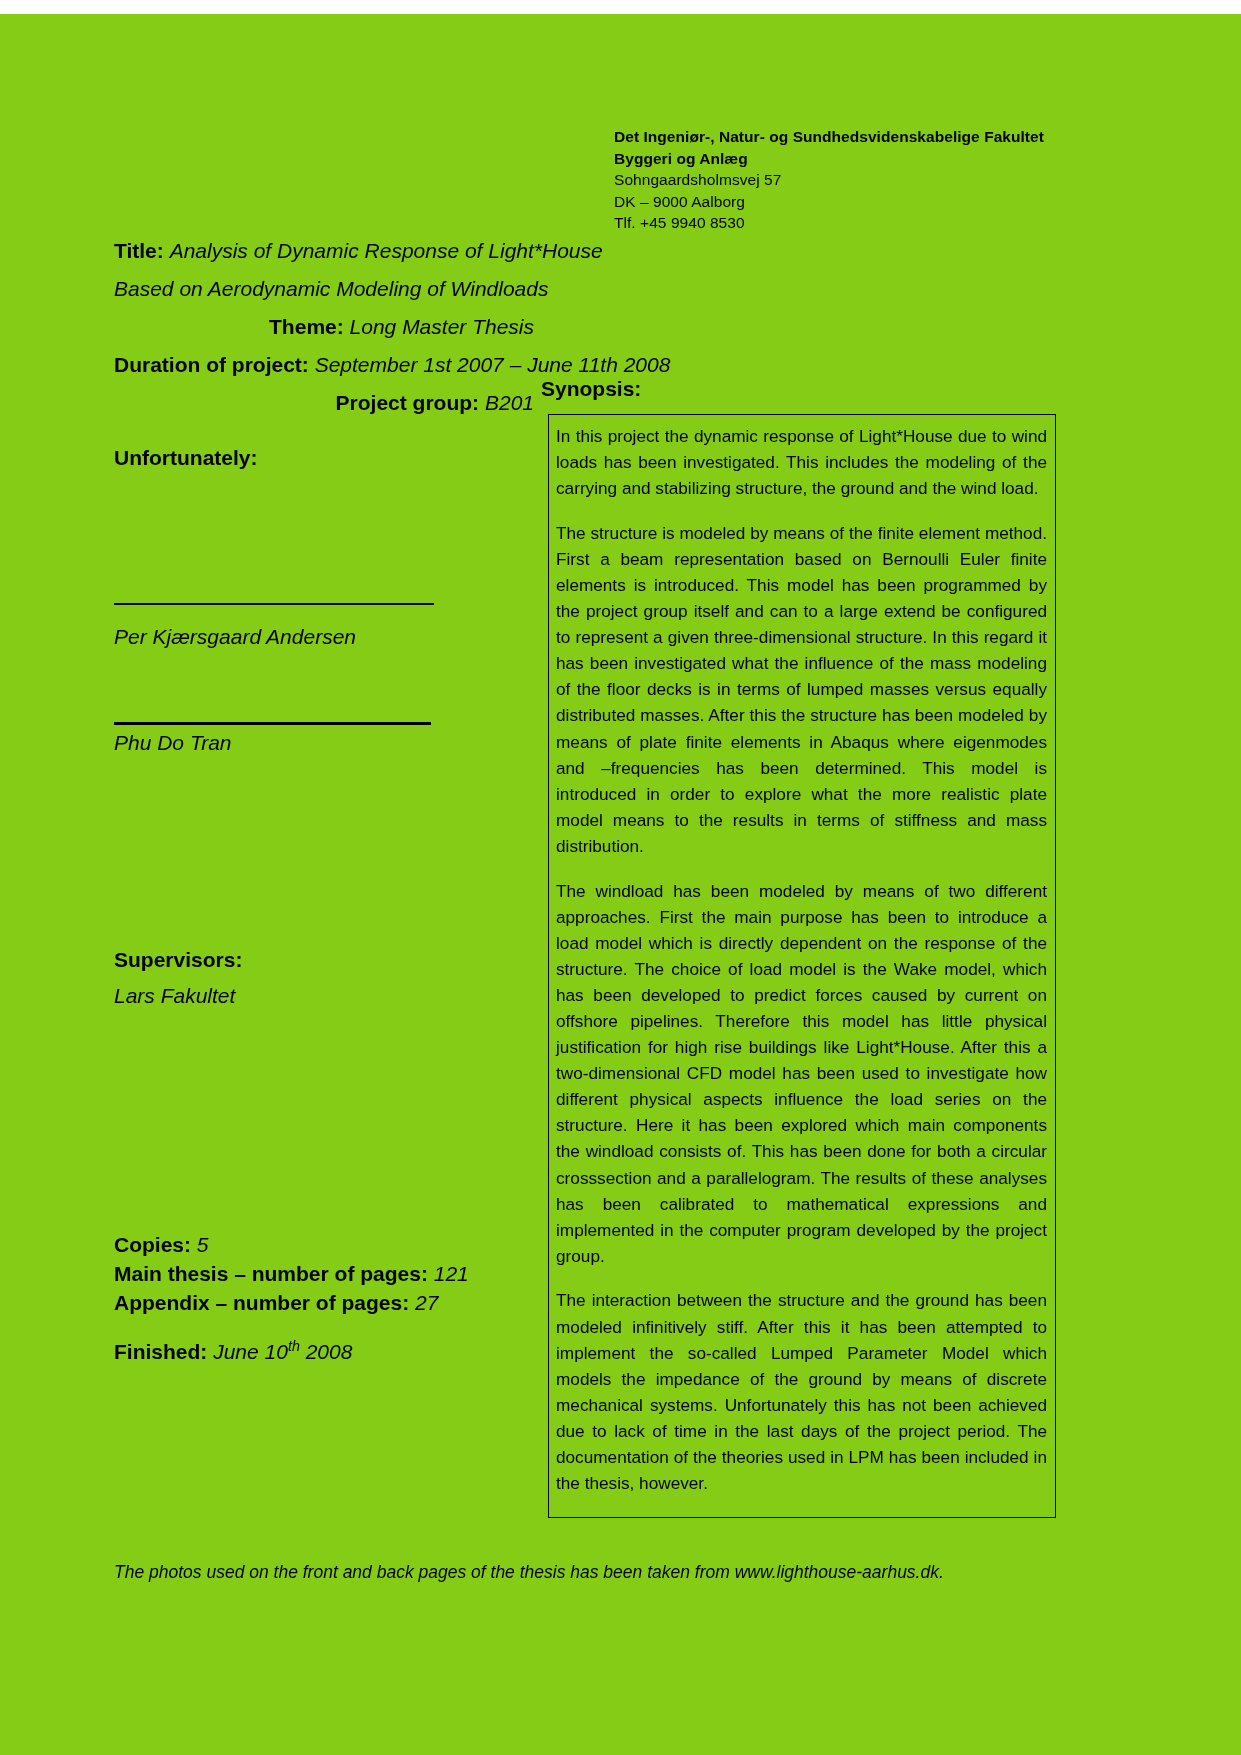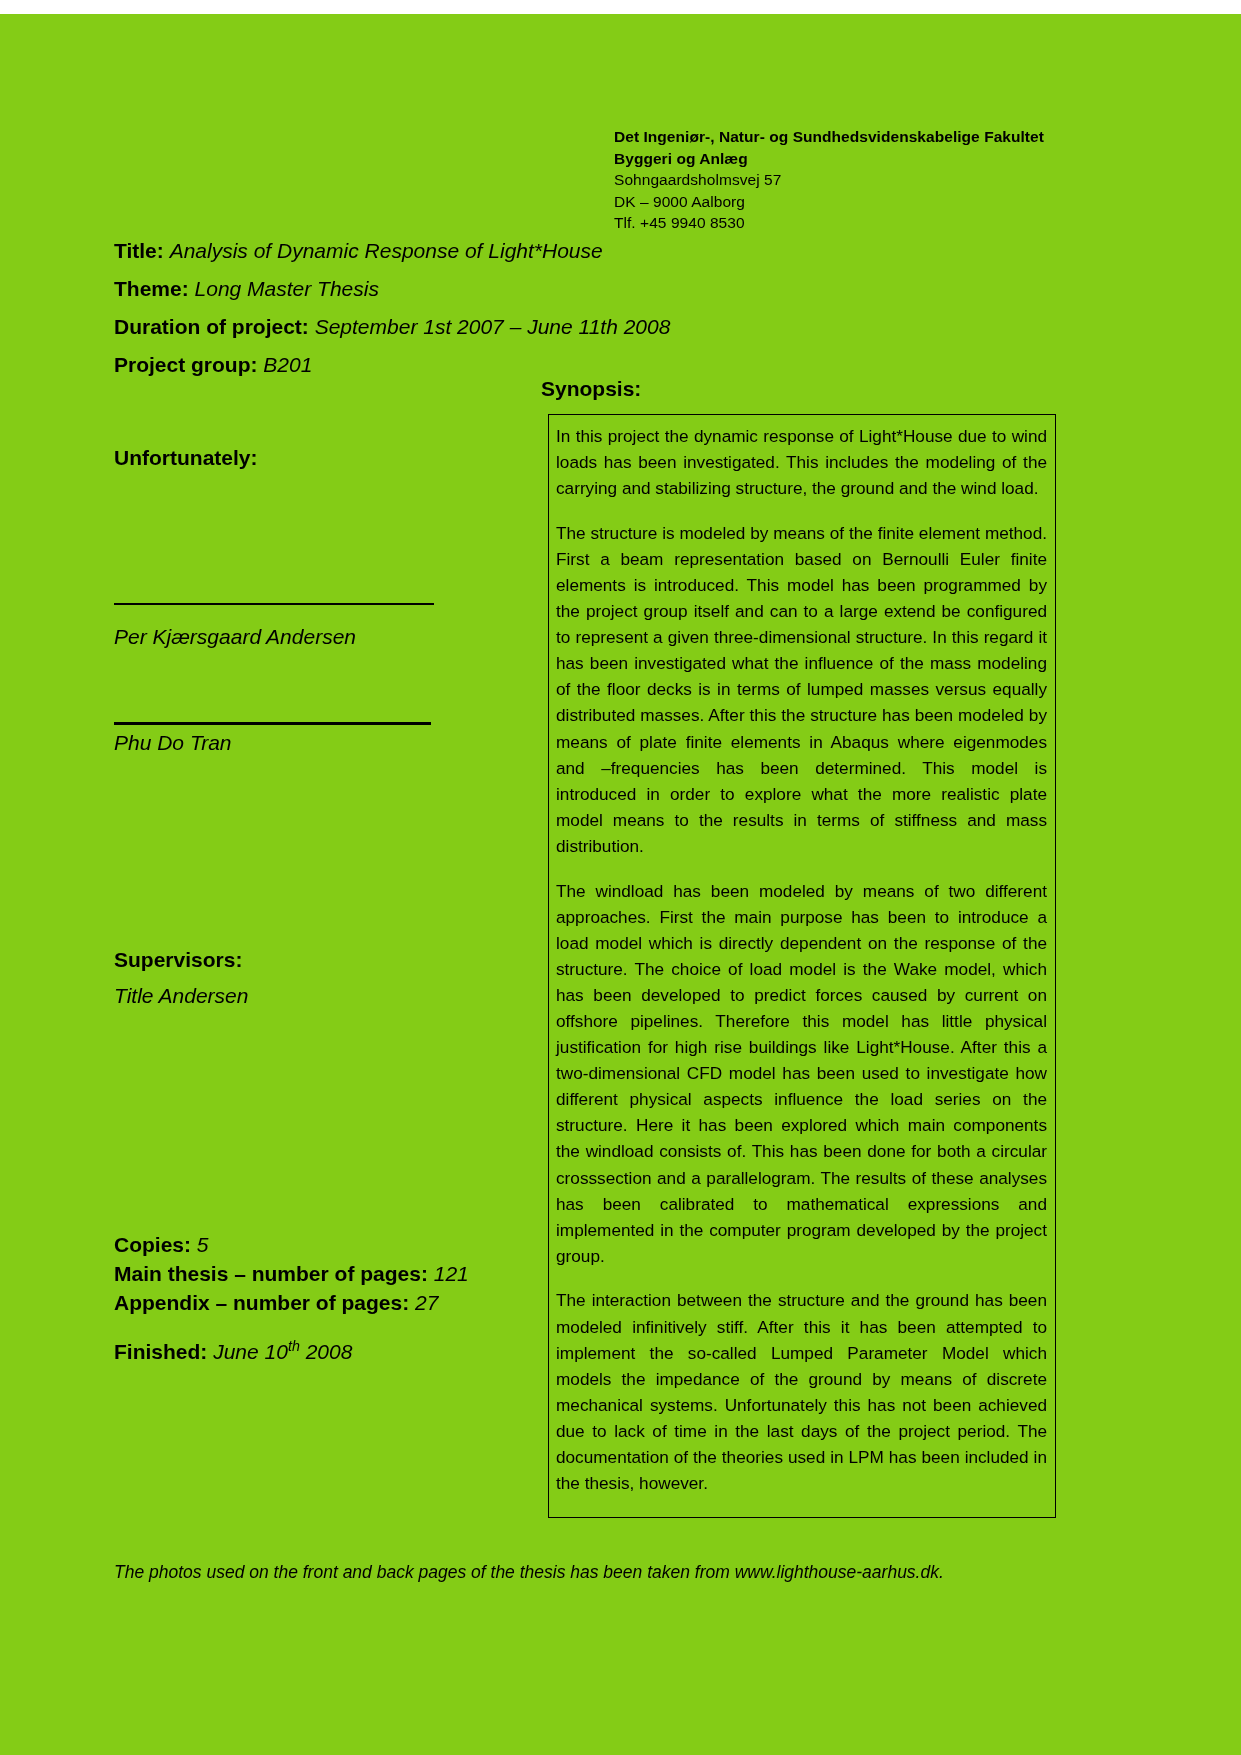--- a/index.html
+++ b/index.html
@@ -39,20 +39,21 @@
   .left-col {
     position: absolute;
     left: 114px;
     top: 218px;
     width: 420px;
   }
   .meta-line {
     font-size: 21px;
     line-height: 38px;
     white-space: nowrap;
+    text-align: right;
   }
   .meta-line .lbl {
     font-weight: bold;
     font-style: normal;
   }
   .meta-line .val {
     font-style: italic;
   }
   .title-cont {
     font-size: 21px;
@@ -195,20 +196,21 @@
     <div>Sohngaardsholmsvej 57</div>
     <div>DK – 9000 Aalborg</div>
     <div>Tlf. +45 9940 8530</div>
   </div>
 
   <div class="left-col">
     <div class="meta-line">
       <span class="lbl">Title:</span>
       <span class="val">Analysis of Dynamic Response of Light*House</span>
     </div>
+    <div class="title-cont">Based on Aerodynamic Modeling of Windloads</div>
     <div class="meta-line">
       <span class="lbl">Theme:</span>
       <span class="val">Long Master Thesis</span>
     </div>
     <div class="meta-line">
       <span class="lbl">Duration of project:</span>
       <span class="val">September 1st 2007 – June 11th 2008</span>
     </div>
     <div class="meta-line">
       <span class="lbl">Project group:</span>
@@ -219,21 +221,21 @@
   <div class="participants-heading">Unfortunately:</div>
 
   <div class="sig-rule one"></div>
   <div class="sig-name one">Per Kjærsgaard Andersen</div>
 
   <div class="sig-rule two"></div>
   <div class="sig-name two">Phu Do Tran</div>
 
   <div class="supervisors-block">
     <div class="sup-heading">Supervisors:</div>
-    <div class="sup-name">Title Andersen</div>
+    <div class="sup-name">Lars Fakultet</div>
   </div>
 
   <div class="counts-block">
     <div class="count-line">
       <span class="lbl">Copies:</span>
       <span class="val">5</span>
     </div>
     <div class="count-line">
       <span class="lbl">Main thesis – number of pages:</span>
       <span class="val">121</span>

